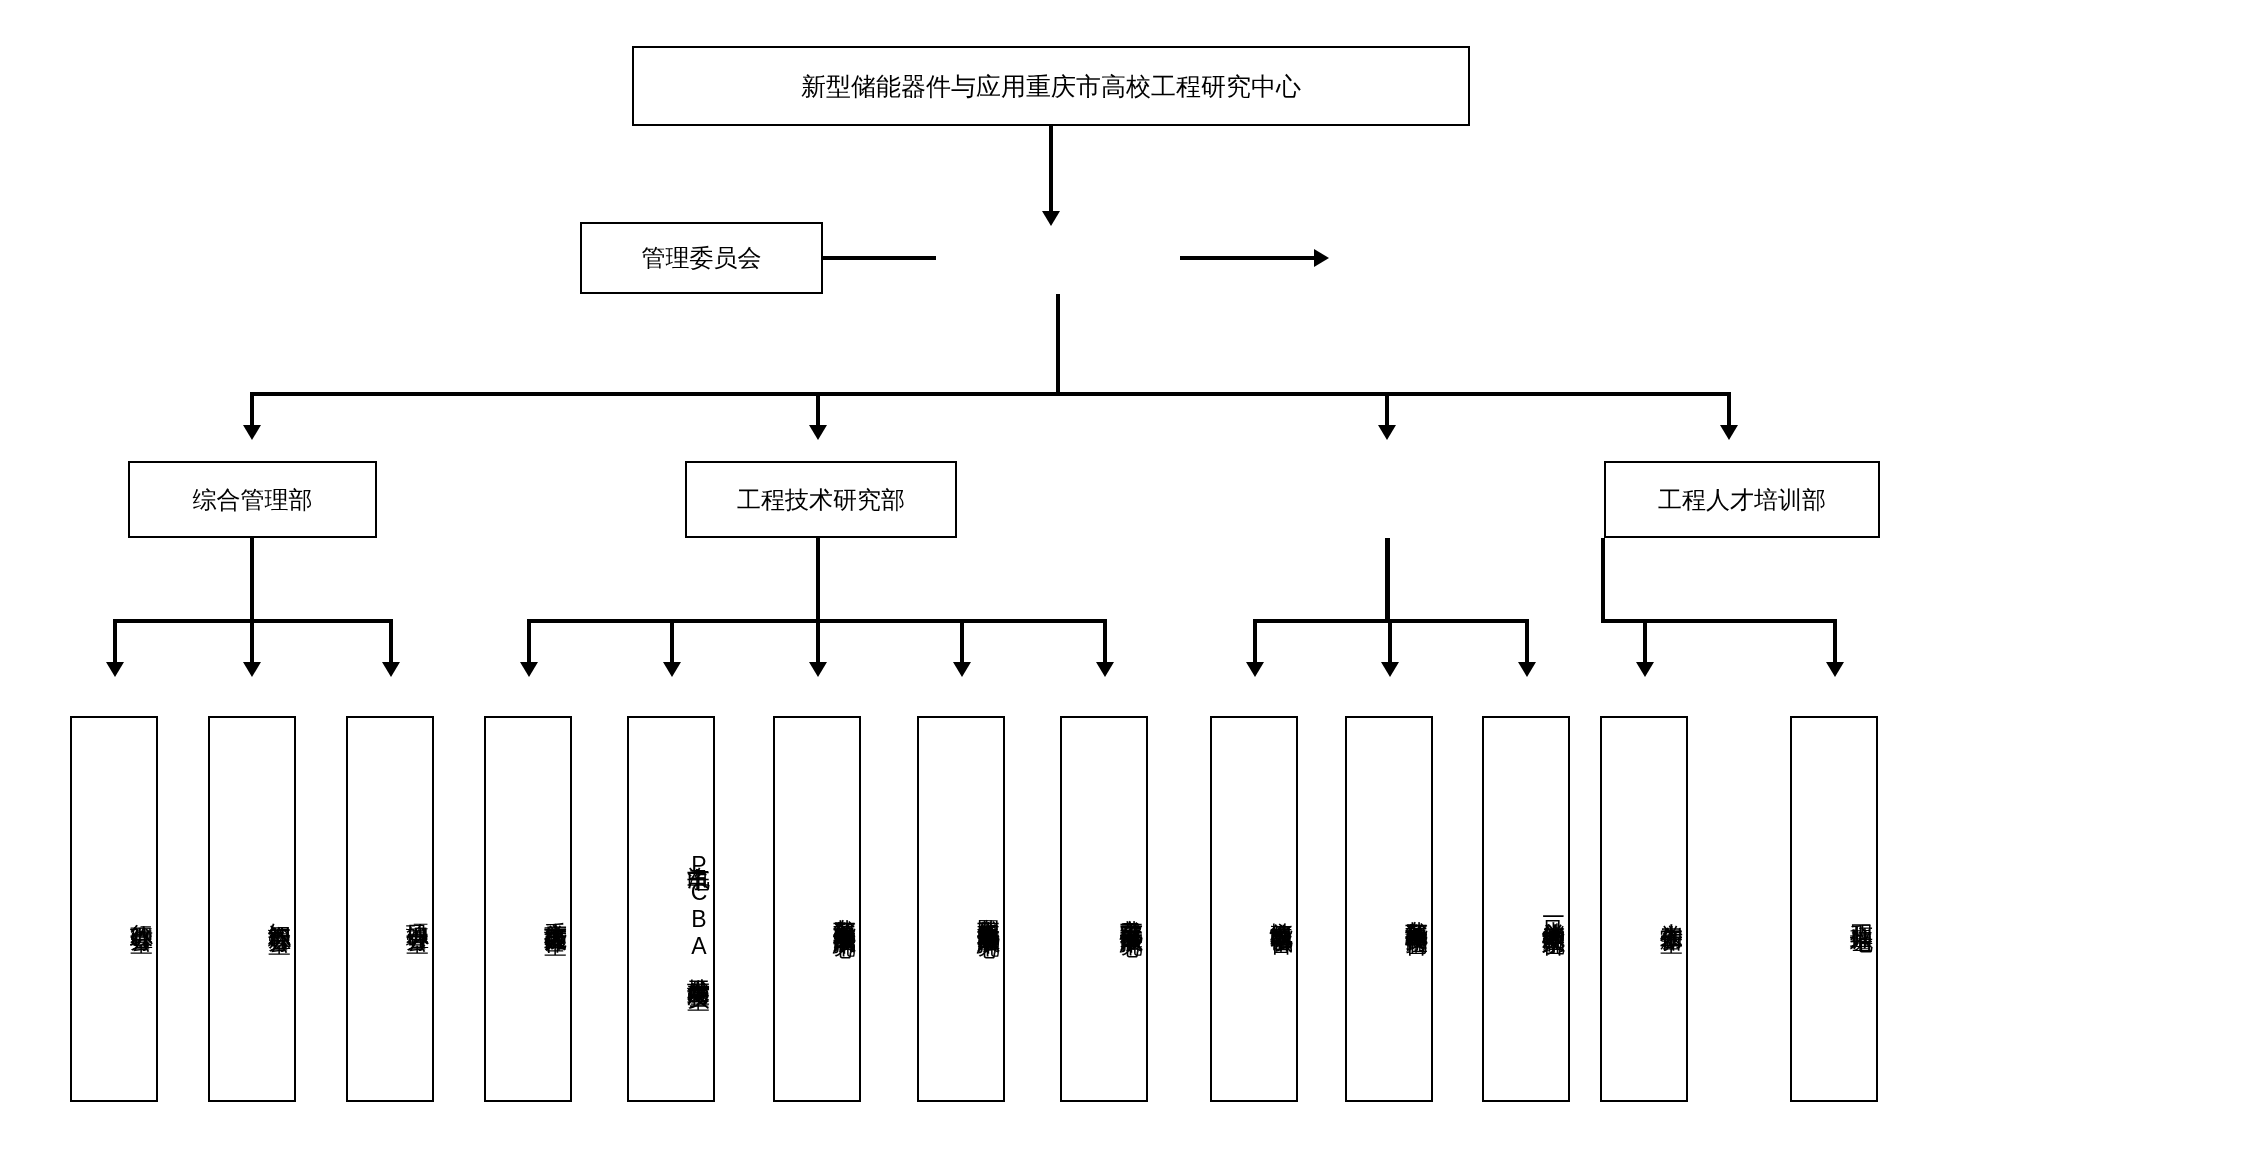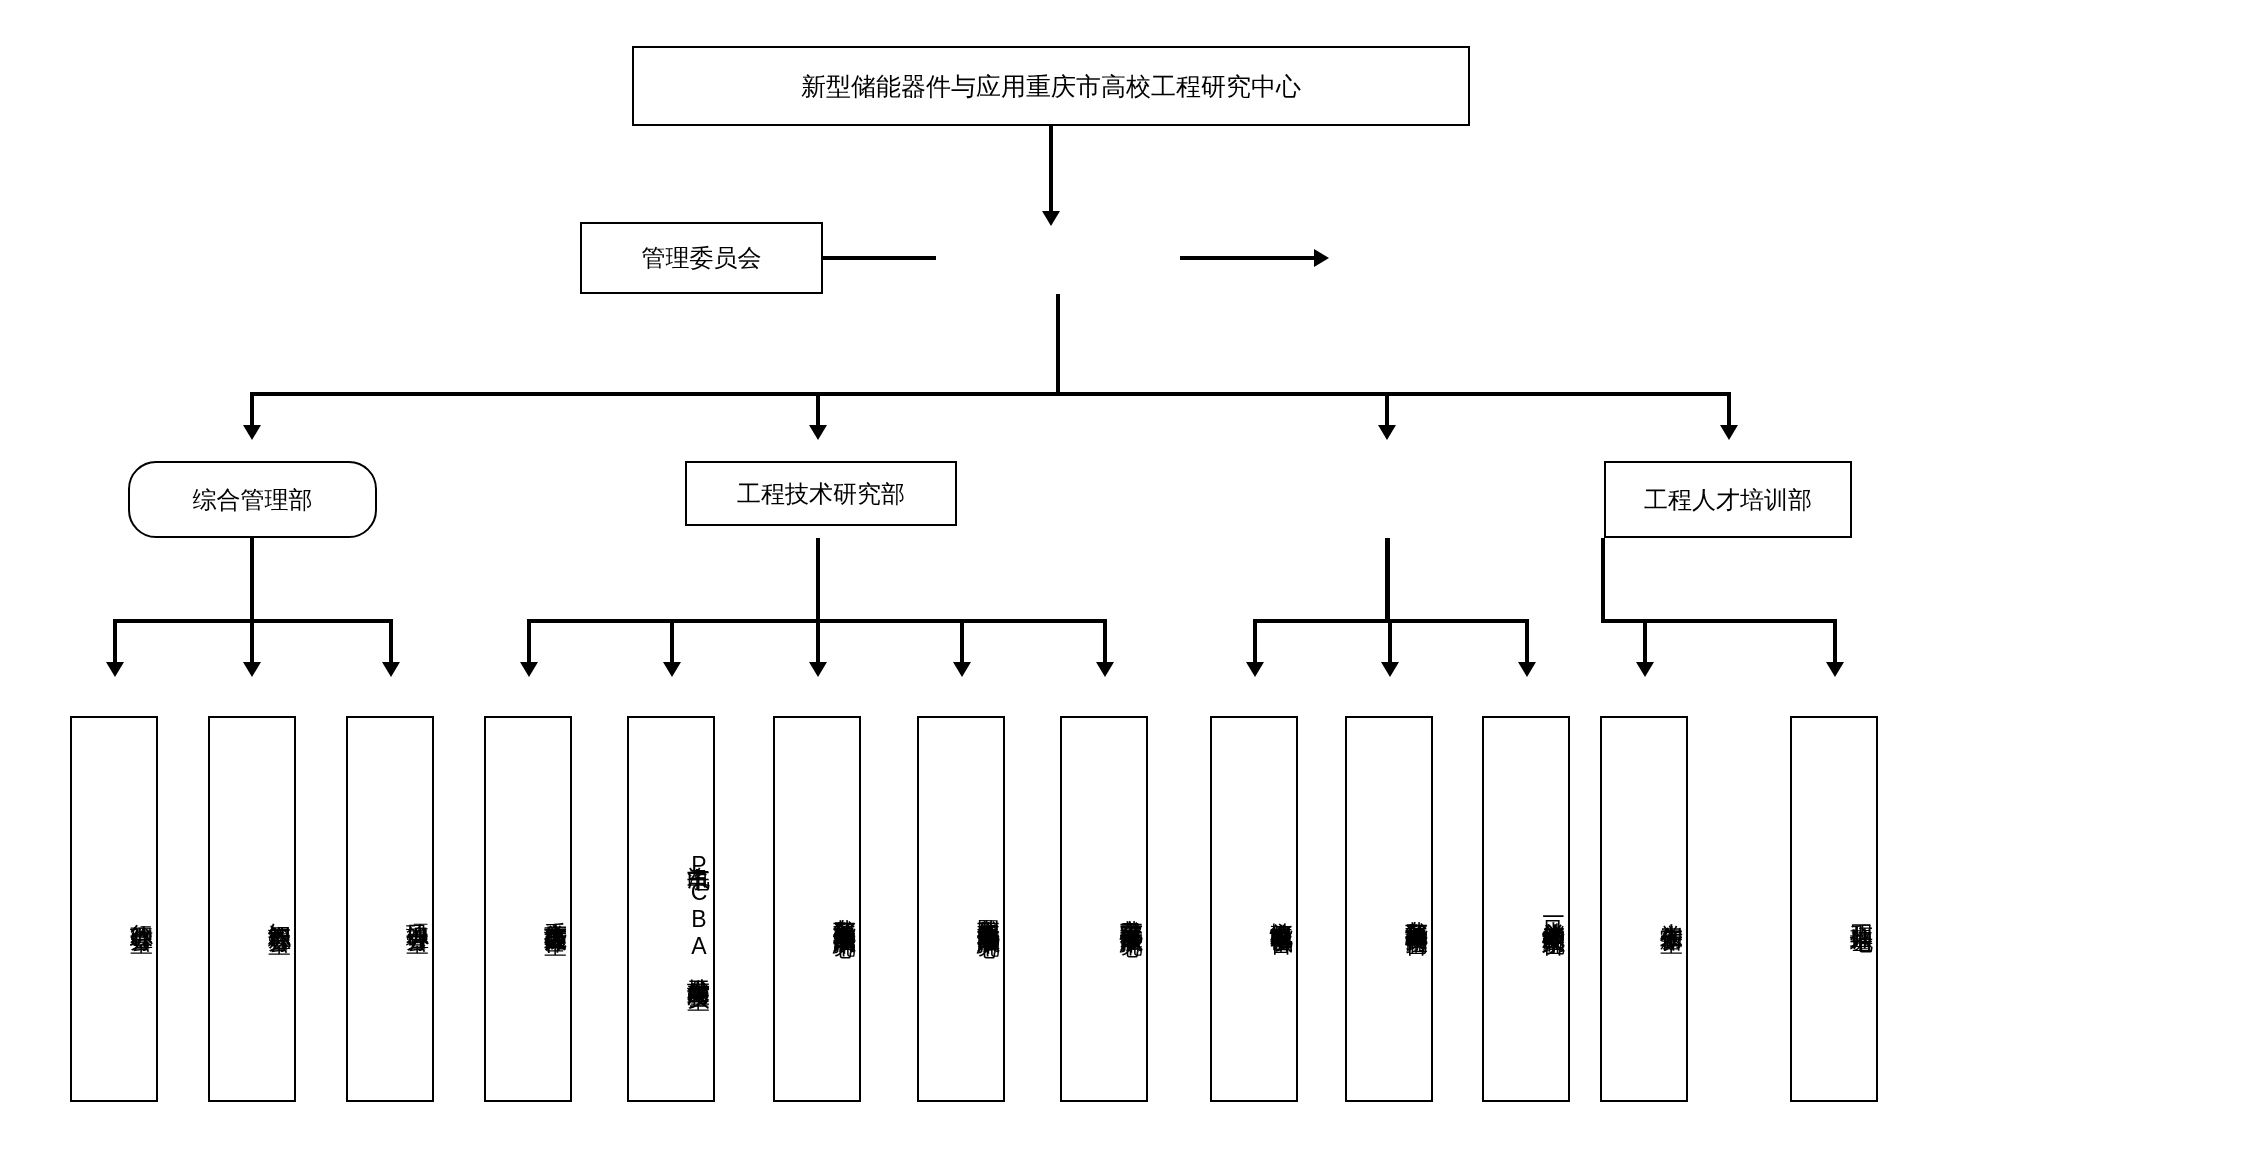--- a/index.html
+++ b/index.html
@@ -113,30 +113,30 @@
 
   <div class="line vline" style="left:816px; top:392px; width:4px; height:38px;"></div>
   <div class="arrow arrow-down" style="left:809px; top:425px;"></div>
 
   <div class="line vline" style="left:1385px; top:392px; width:4px; height:38px;"></div>
   <div class="arrow arrow-down" style="left:1378px; top:425px;"></div>
 
   <div class="line vline" style="left:1727px; top:392px; width:4px; height:38px;"></div>
   <div class="arrow arrow-down" style="left:1720px; top:425px;"></div>
 
-  <div class="node dept" style="left:128px; top:461px; width:249px; height:77px;border-radius:28px;">
+  <div class="node dept" style="left:128px; top:461px; width:249px; height:77px;">
     <span>综合管理部</span>
   </div>
 
-  <div class="node dept" style="left:685px; top:461px; width:272px; height:65px;">
+  <div class="node dept" style="left:685px; top:461px; width:272px; height:77px;">
     <span>工程技术研究部</span>
   </div>
 
 
-  <div class="node dept" style="left:1604px; top:461px; width:248px; height:77px;">
+  <div class="node dept" style="left:1604px; top:461px; width:276px; height:77px;">
     <span>工程人才培训部</span>
   </div>
 
   <div class="line vline" style="left:250px; top:538px; width:4px; height:84px;"></div>
   <div class="line hline" style="left:113px; top:619px; width:280px; height:4px;"></div>
   <div class="line vline" style="left:113px; top:619px; width:4px; height:49px;"></div>
   <div class="arrow arrow-down" style="left:106px; top:662px;"></div>
   <div class="line vline" style="left:250px; top:619px; width:4px; height:49px;"></div>
   <div class="arrow arrow-down" style="left:243px; top:662px;"></div>
   <div class="line vline" style="left:389px; top:619px; width:4px; height:49px;"></div>

